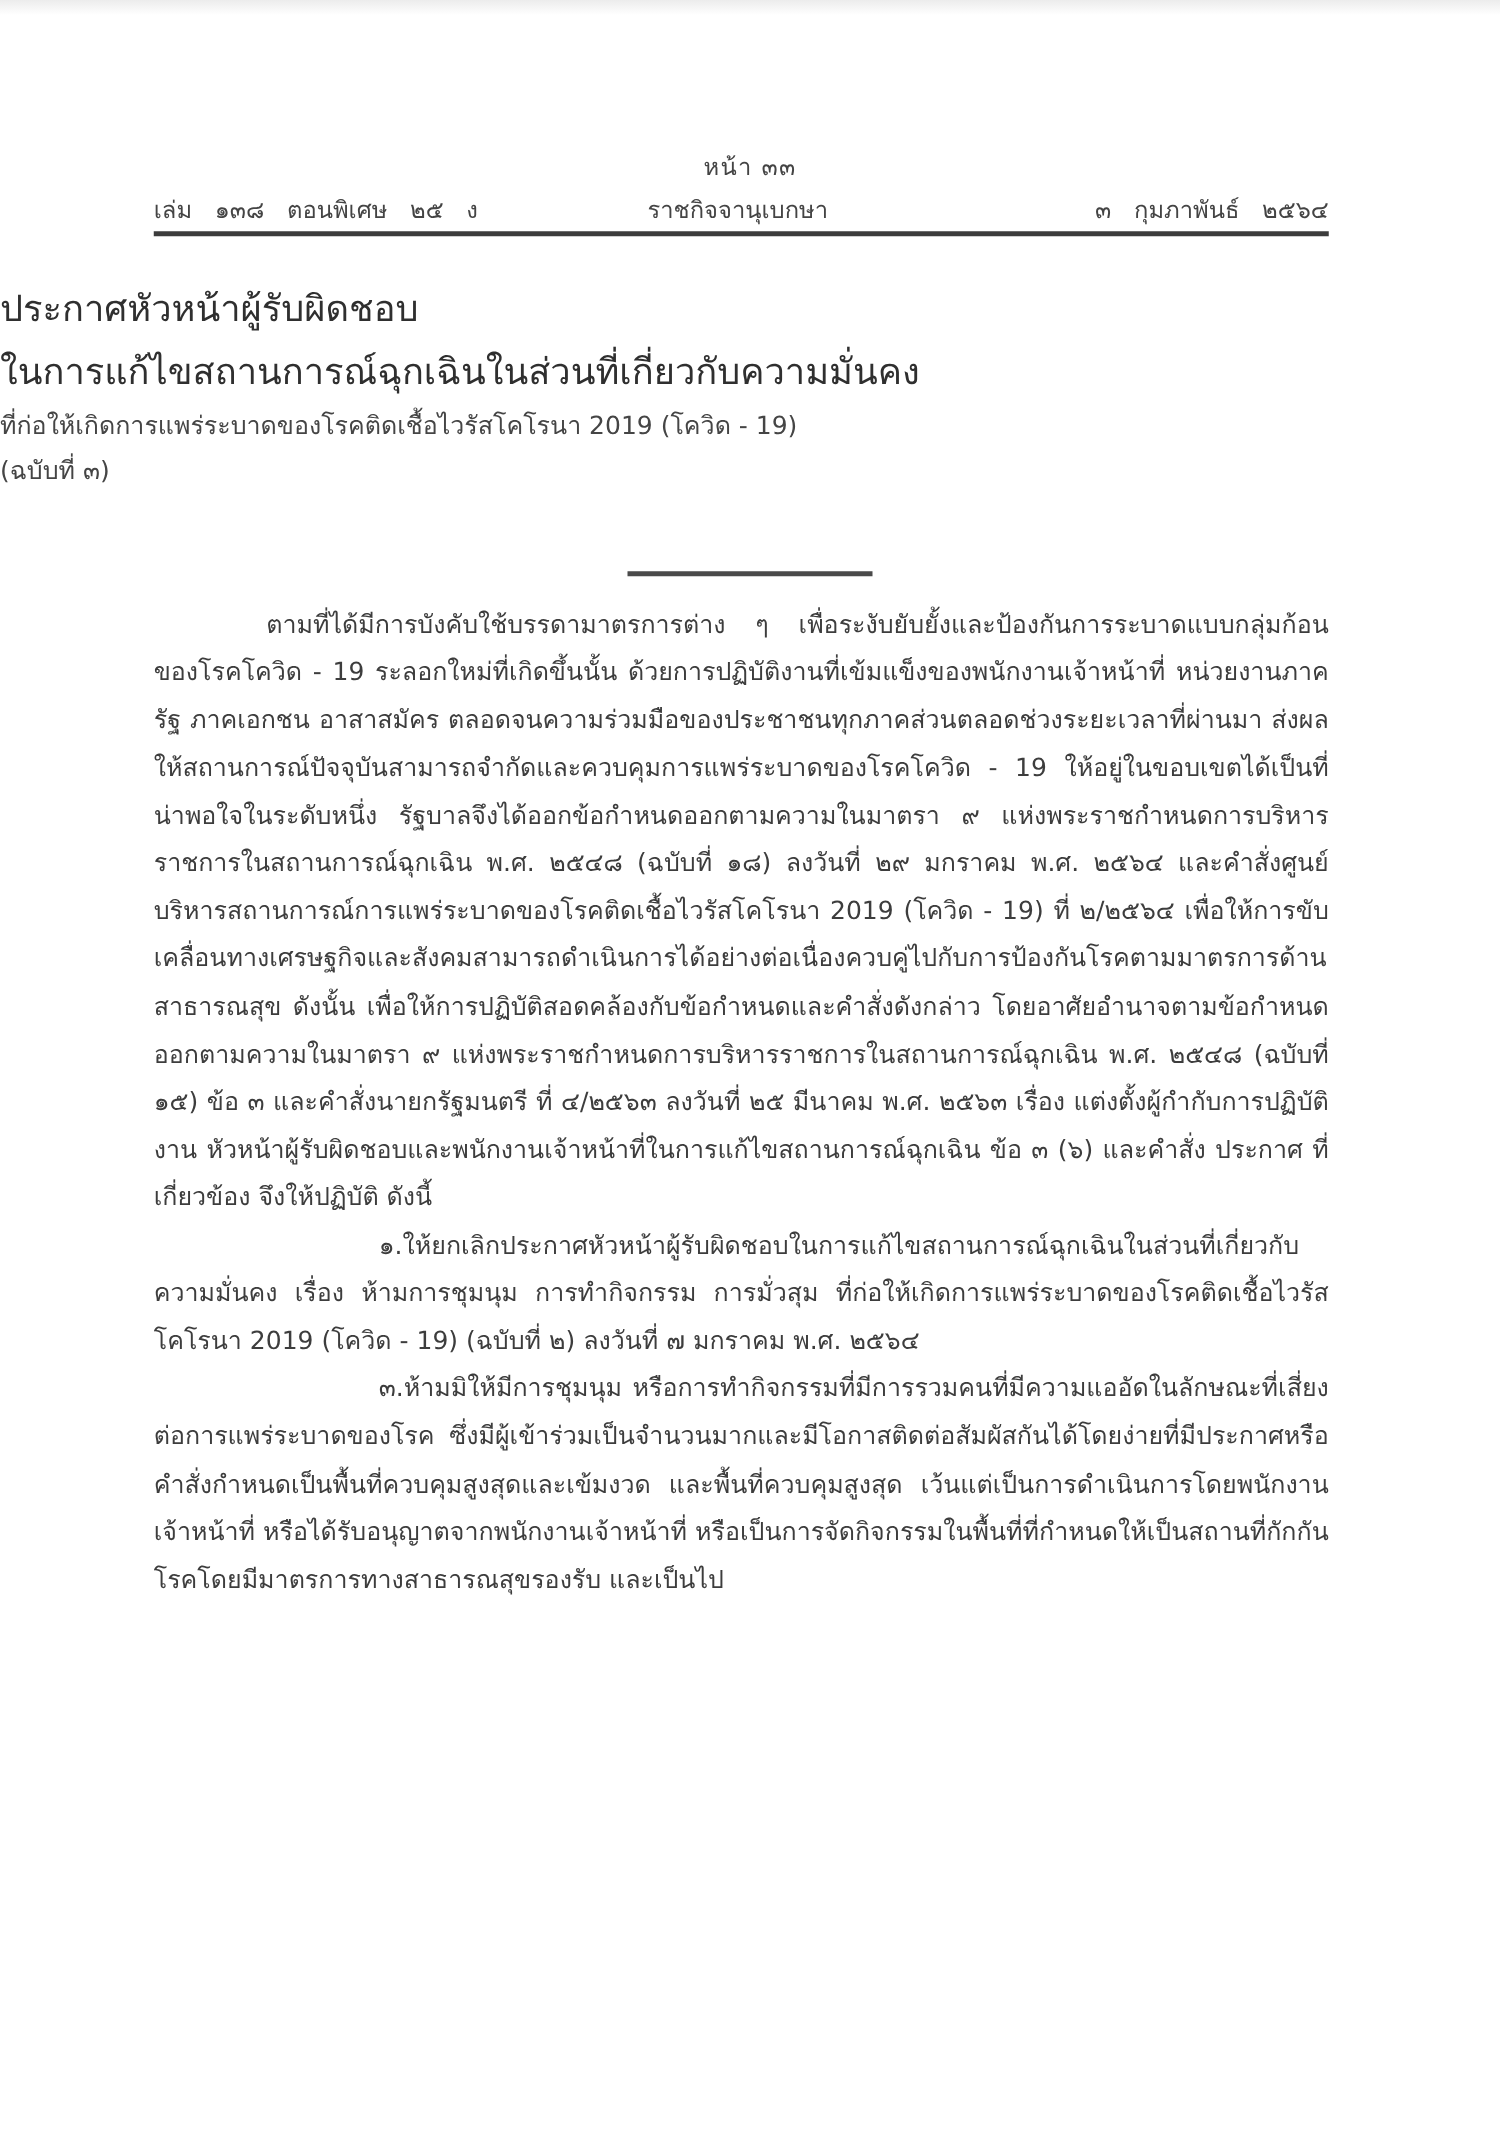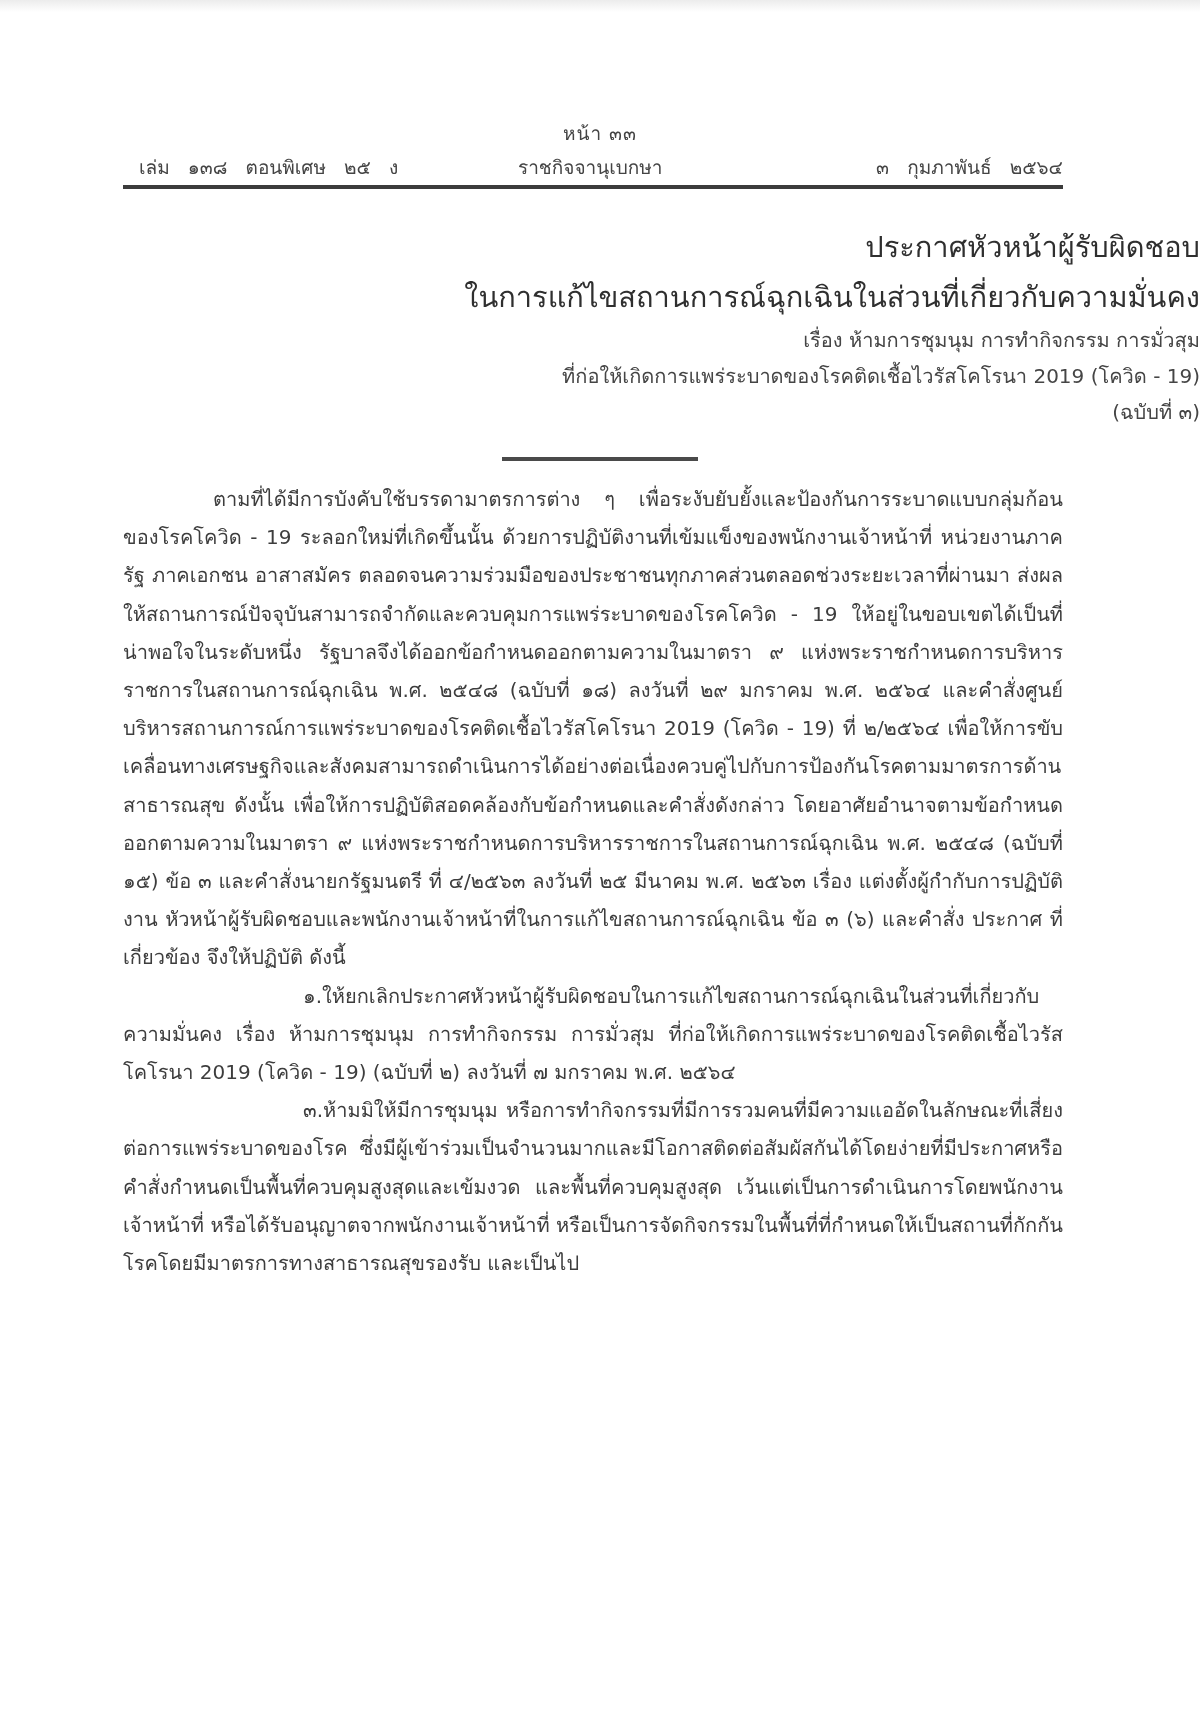--- a/index.html
+++ b/index.html
@@ -38,37 +38,37 @@
   }
   .gazette-header {
     position: absolute;
     top: 152px;
     left: 123px;
     width: 940px;
     height: 28px;
     font-size: 19px;
     color: #444;
   }
-  .gazette-header .left { position: absolute; left: 16px; top: 0; white-space: pre; }
+  .gazette-header .left { position: absolute; left: 0; top: 0; white-space: pre; }
   .gazette-header .center { position: absolute; left: 395px; top: 0; text-align: right; }
   .gazette-header .right { position: absolute; right: 0; top: 0; white-space: pre; }
   .header-rule {
     position: absolute;
     top: 185px;
     left: 123px;
     width: 940px;
     height: 4px;
     background: #3c3c3c;
   }
   .title-block {
     position: absolute;
     top: 222px;
     left: 0;
     width: 1200px;
-    text-align: right;
+    text-align: left;
   }
   .title-line {
     font-size: 29px;
     color: #2f2f2f;
     line-height: 50px;
     font-weight: normal;
   }
   .subject-line {
     font-size: 20px;
     color: #454545;
@@ -114,21 +114,20 @@
   <div class="gazette-header">
     <span class="left">เล่ม   ๑๓๘   ตอนพิเศษ   ๒๕   ง</span>
     <span class="center">ราชกิจจานุเบกษา</span>
     <span class="right">๓   กุมภาพันธ์   ๒๕๖๔</span>
   </div>
   <div class="header-rule"></div>
 
   <div class="title-block">
     <div class="title-line">ประกาศหัวหน้าผู้รับผิดชอบ</div>
     <div class="title-line">ในการแก้ไขสถานการณ์ฉุกเฉินในส่วนที่เกี่ยวกับความมั่นคง</div>
-    <div class="subject-line">เรื่อง  ห้ามการชุมนุม  การทำกิจกรรม  การมั่วสุม</div>
     <div class="subject-line">ที่ก่อให้เกิดการแพร่ระบาดของโรคติดเชื้อไวรัสโคโรนา  2019  (โควิด - 19)</div>
     <div class="subject-line">(ฉบับที่  ๓)</div>
   </div>
   <div class="title-rule"></div>
 
   <div class="body-text">
     <p>ตามที่ได้มีการบังคับใช้บรรดามาตรการต่าง ๆ  เพื่อระงับยับยั้งและป้องกันการระบาดแบบกลุ่มก้อนของโรคโควิด - 19  ระลอกใหม่ที่เกิดขึ้นนั้น  ด้วยการปฏิบัติงานที่เข้มแข็งของพนักงานเจ้าหน้าที่  หน่วยงานภาครัฐ  ภาคเอกชน  อาสาสมัคร  ตลอดจนความร่วมมือของประชาชนทุกภาคส่วนตลอดช่วงระยะเวลาที่ผ่านมา  ส่งผลให้สถานการณ์ปัจจุบันสามารถจำกัดและควบคุมการแพร่ระบาดของโรคโควิด - 19  ให้อยู่ในขอบเขตได้เป็นที่น่าพอใจในระดับหนึ่ง  รัฐบาลจึงได้ออกข้อกำหนดออกตามความในมาตรา  ๙  แห่งพระราชกำหนดการบริหารราชการในสถานการณ์ฉุกเฉิน  พ.ศ.  ๒๕๔๘  (ฉบับที่  ๑๘)  ลงวันที่  ๒๙  มกราคม  พ.ศ.  ๒๕๖๔  และคำสั่งศูนย์บริหารสถานการณ์การแพร่ระบาดของโรคติดเชื้อไวรัสโคโรนา  2019  (โควิด - 19)  ที่  ๒/๒๕๖๔  เพื่อให้การขับเคลื่อนทางเศรษฐกิจและสังคมสามารถดำเนินการได้อย่างต่อเนื่องควบคู่ไปกับการป้องกันโรคตามมาตรการด้านสาธารณสุข  ดังนั้น  เพื่อให้การปฏิบัติสอดคล้องกับข้อกำหนดและคำสั่งดังกล่าว  โดยอาศัยอำนาจตามข้อกำหนดออกตามความในมาตรา  ๙  แห่งพระราชกำหนดการบริหารราชการในสถานการณ์ฉุกเฉิน  พ.ศ.  ๒๕๔๘  (ฉบับที่  ๑๕)  ข้อ  ๓  และคำสั่งนายกรัฐมนตรี  ที่  ๔/๒๕๖๓  ลงวันที่  ๒๕  มีนาคม  พ.ศ.  ๒๕๖๓  เรื่อง  แต่งตั้งผู้กำกับการปฏิบัติงาน  หัวหน้าผู้รับผิดชอบและพนักงานเจ้าหน้าที่ในการแก้ไขสถานการณ์ฉุกเฉิน  ข้อ  ๓  (๖)  และคำสั่ง  ประกาศ  ที่เกี่ยวข้อง  จึงให้ปฏิบัติ  ดังนี้</p>
     <p><span class="num">๑.</span><span>ให้ยกเลิกประกาศหัวหน้าผู้รับผิดชอบในการแก้ไขสถานการณ์ฉุกเฉินในส่วนที่เกี่ยวกับความมั่นคง  เรื่อง  ห้ามการชุมนุม  การทำกิจกรรม  การมั่วสุม  ที่ก่อให้เกิดการแพร่ระบาดของโรคติดเชื้อไวรัสโคโรนา  2019  (โควิด - 19)  (ฉบับที่  ๒)  ลงวันที่  ๗  มกราคม  พ.ศ.  ๒๕๖๔</span></p>
     <p><span class="num">๓.</span><span>ห้ามมิให้มีการชุมนุม  หรือการทำกิจกรรมที่มีการรวมคนที่มีความแออัดในลักษณะที่เสี่ยงต่อการแพร่ระบาดของโรค  ซึ่งมีผู้เข้าร่วมเป็นจำนวนมากและมีโอกาสติดต่อสัมผัสกันได้โดยง่ายที่มีประกาศหรือคำสั่งกำหนดเป็นพื้นที่ควบคุมสูงสุดและเข้มงวด  และพื้นที่ควบคุมสูงสุด  เว้นแต่เป็นการดำเนินการโดยพนักงานเจ้าหน้าที่  หรือได้รับอนุญาตจากพนักงานเจ้าหน้าที่  หรือเป็นการจัดกิจกรรมในพื้นที่ที่กำหนดให้เป็นสถานที่กักกันโรคโดยมีมาตรการทางสาธารณสุขรองรับ  และเป็นไป</span></p>
   </div>

